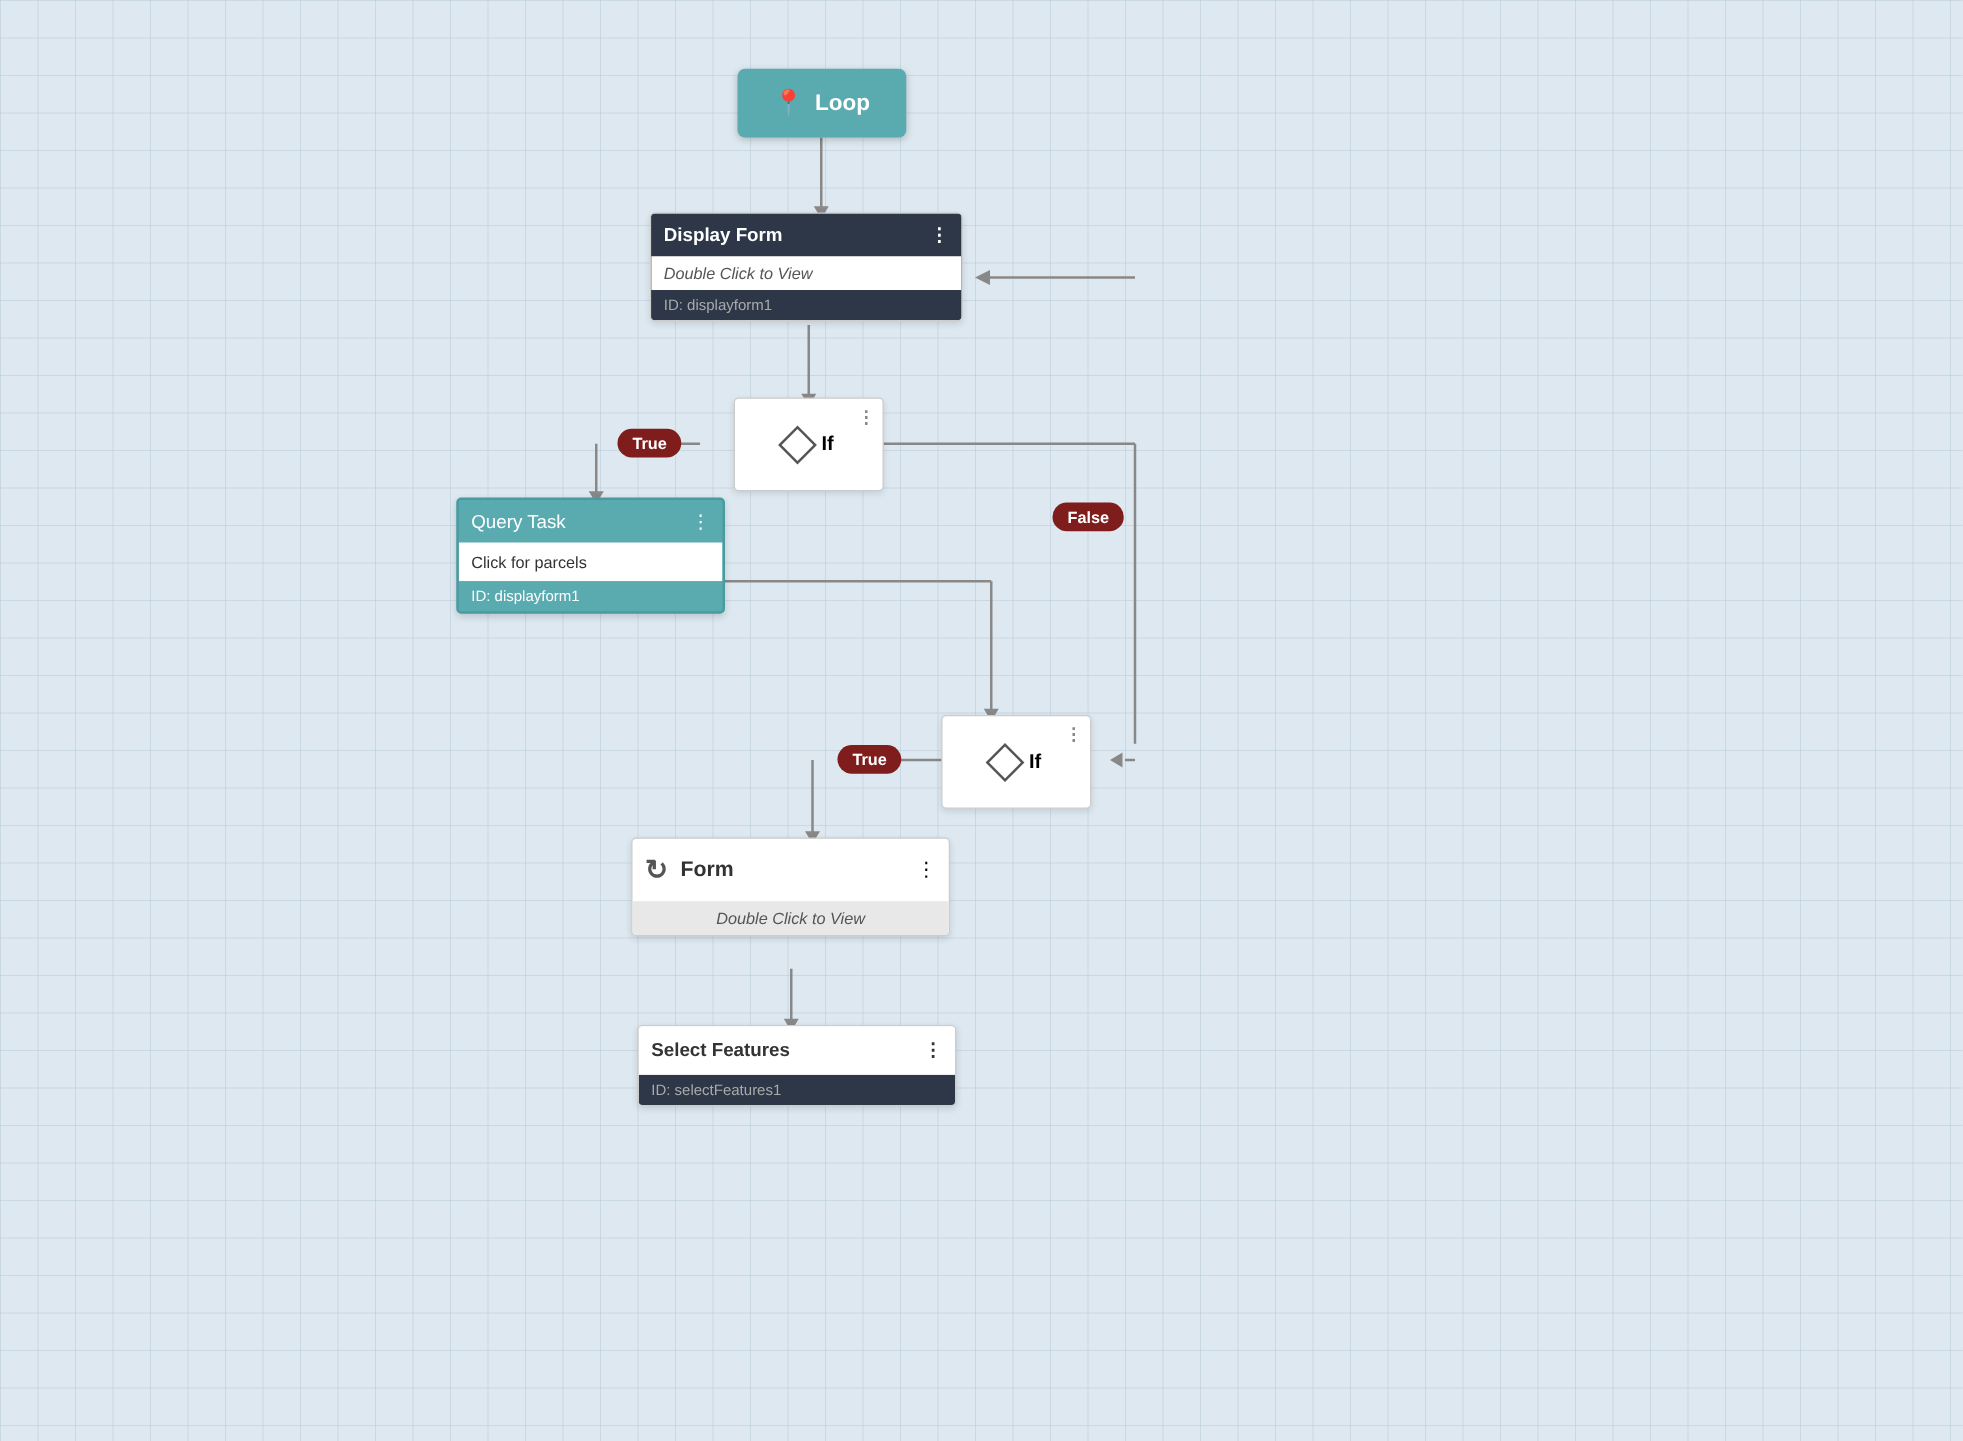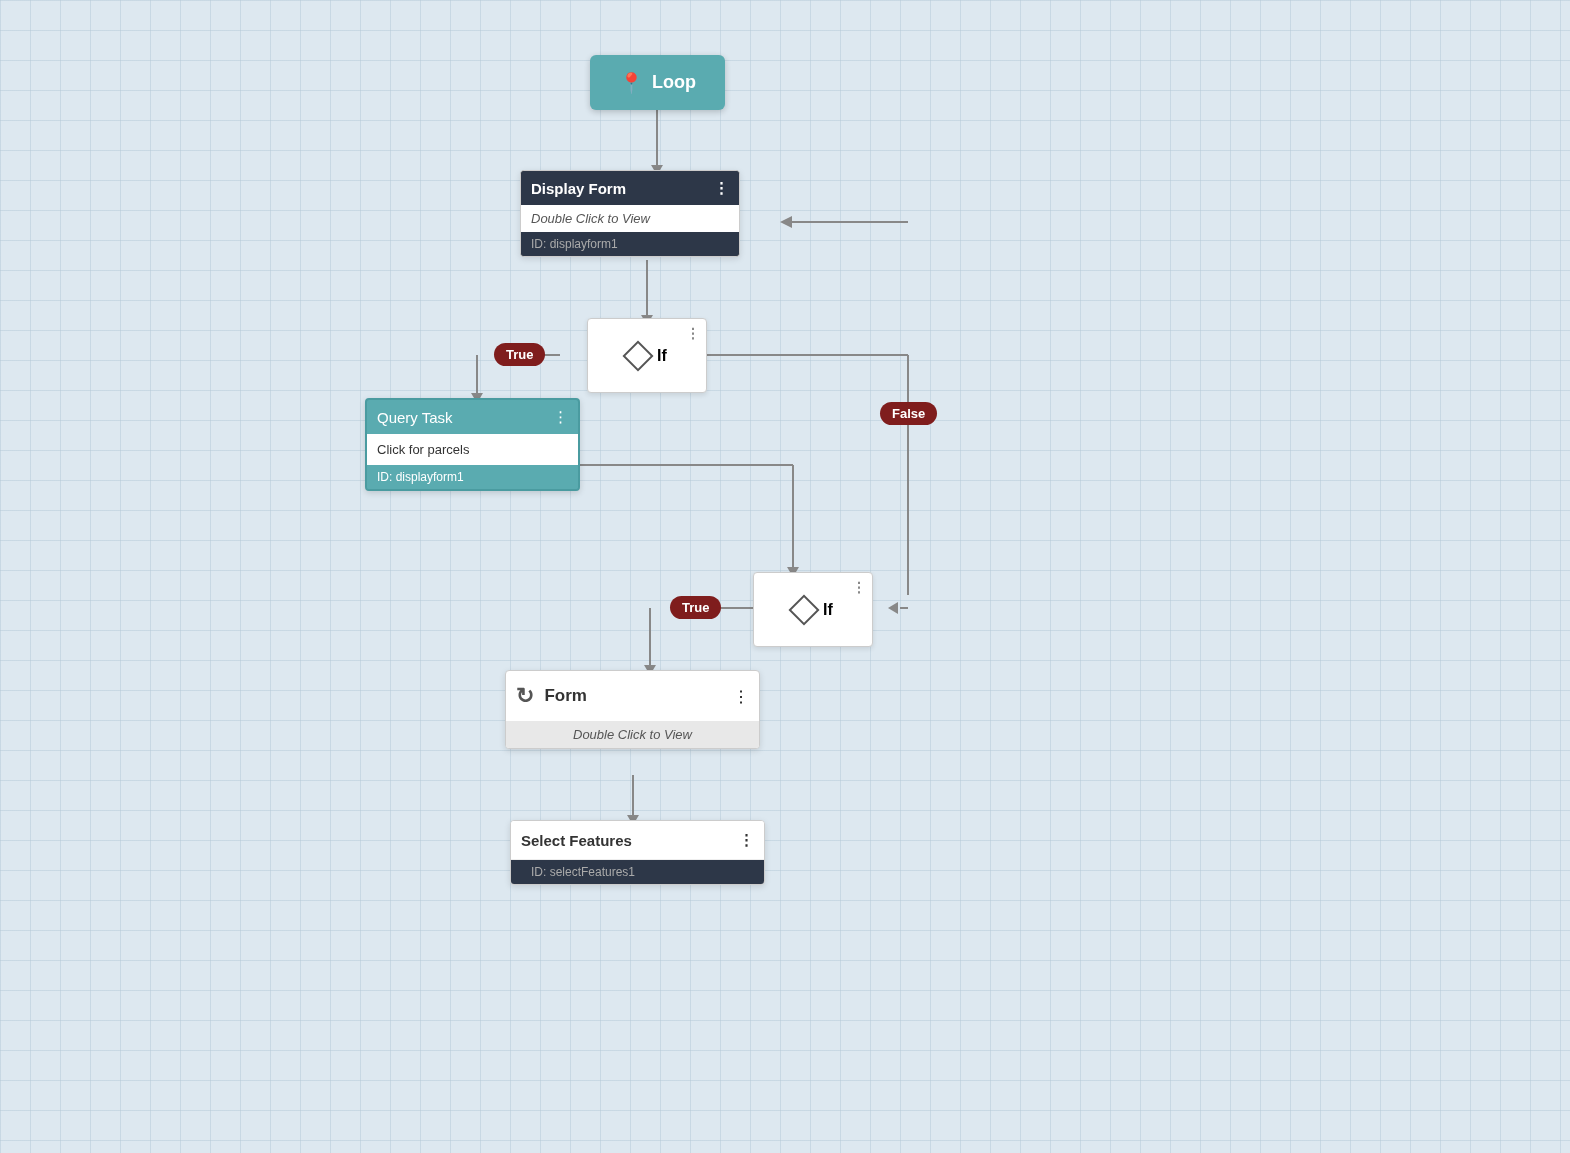--- a/index.html
+++ b/index.html
@@ -44,21 +44,21 @@
 
     .node-start .pin-icon {
       font-size: 20px;
     }
 
     
     .node-display-form {
       position: absolute;
       top: 170px;
       left: 520px;
-      width: 220px;
+      width: 250px;
       background: #404040;
       border: 1.5px solid #ccc;
       border-radius: 4px;
       box-shadow: 0 2px 6px rgba(0,0,0,0.12);
       overflow: hidden;
     }
 
     .node-display-form .node-header {
       background: #2d3748;
       color: white;
@@ -221,21 +221,21 @@
       font-size: 15px;
       font-weight: 600;
       color: #333;
       border-bottom: 1px solid #eee;
     }
 
     .node-select .node-id {
       background: #2d3748;
       color: #aaa;
       font-size: 12px;
-      padding: 5px 20px;
+      padding: 5px 10px;
     }
 
     
     .label-badge {
       position: absolute;
       background: #7f1d1d;
       color: white;
       font-size: 13px;
       font-weight: 600;
       padding: 4px 12px;
@@ -317,21 +317,21 @@
   <div class="node-if" style="top: 318px; left: 587px;">
     <span class="menu-dots">⋮</span>
     <span class="diamond"></span>
     <span>If</span>
   </div>
 
   <div class="label-badge" style="top: 343px; left: 494px;">
     <span>True</span>
   </div>
 
-  <div class="label-badge" style="top: 402px; left: 880px;">
+  <div class="label-badge" style="top: 402px; left: 842px;">
     <span>False</span>
   </div>
 
   <div class="node-query-task">
     <div class="node-header">
       <span>Query Task</span>
       <span>⋮</span>
     </div>
     <div class="node-body">Click for parcels</div>
     <div class="node-id">ID: displayform1</div>

